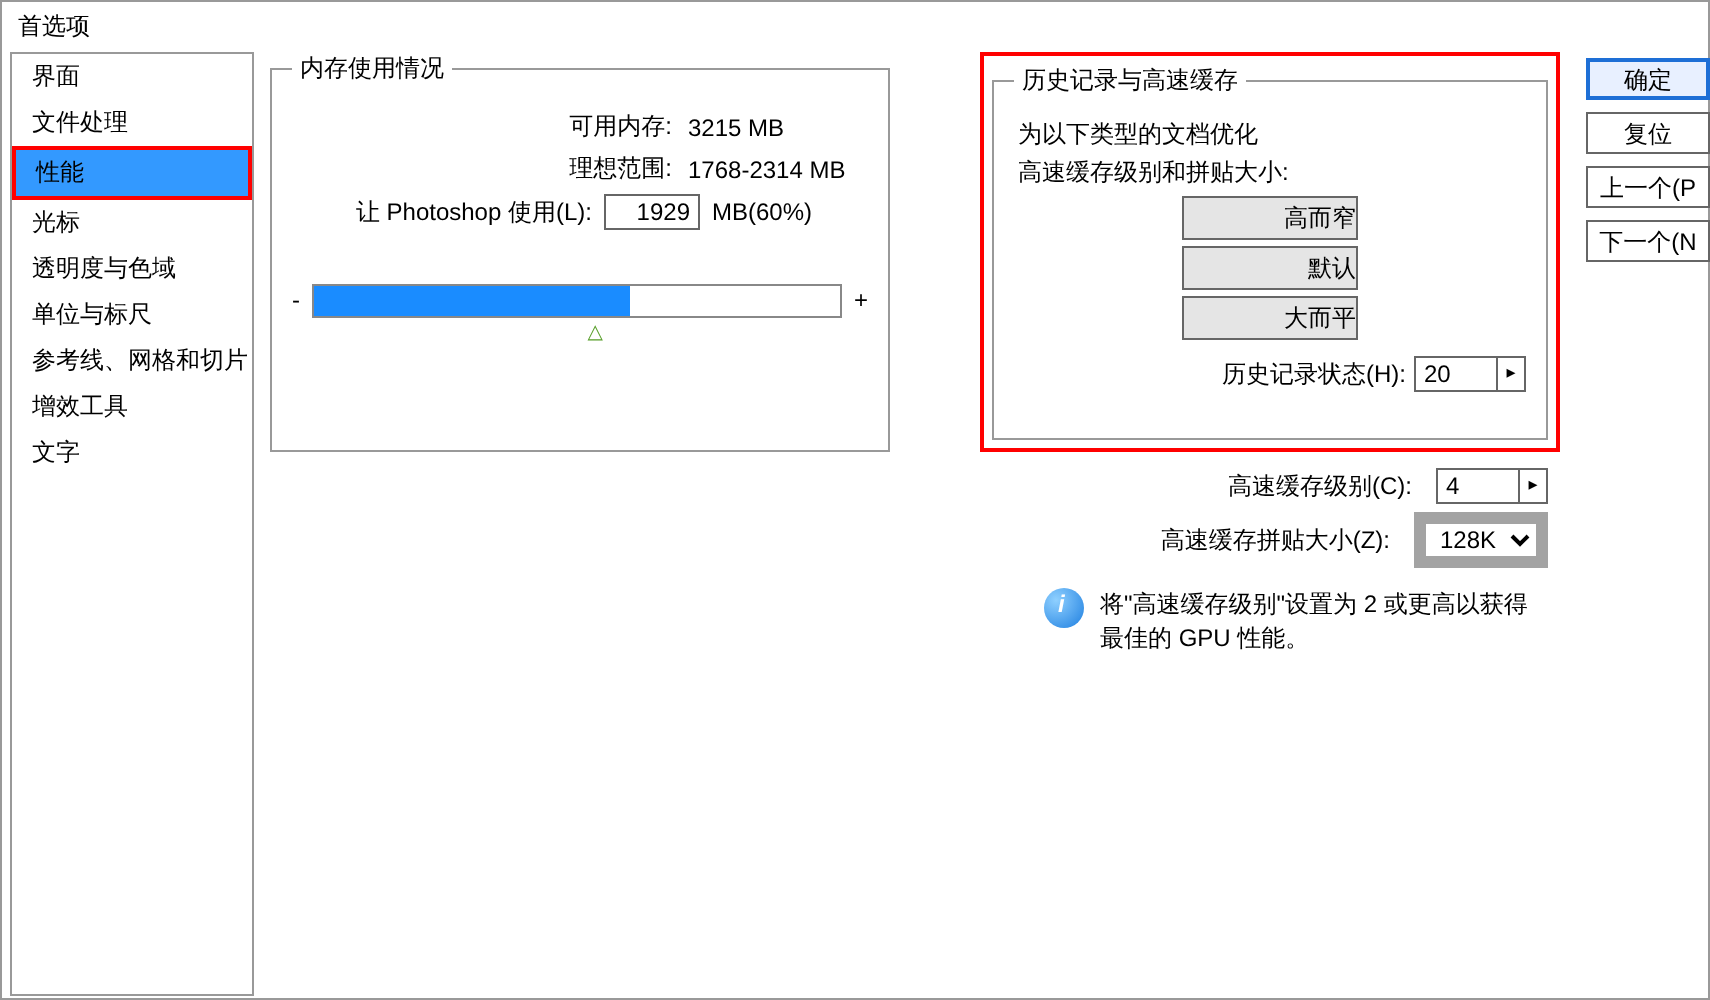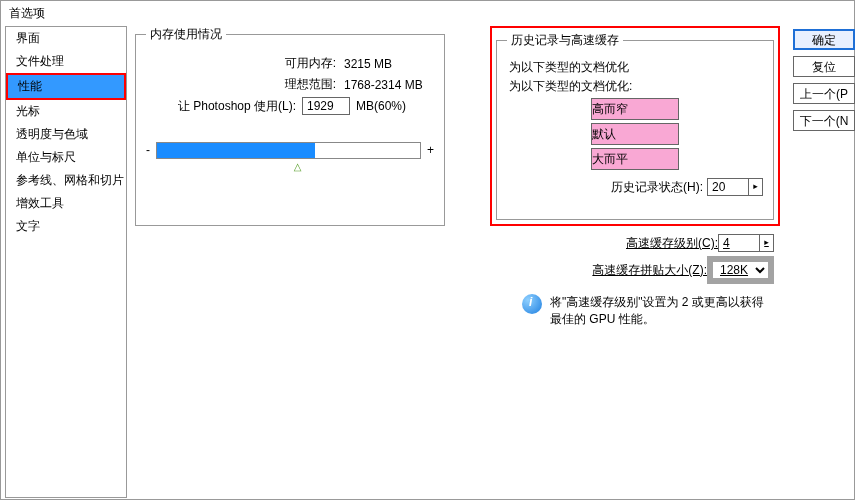--- a/index.html
+++ b/index.html
@@ -23,27 +23,27 @@
 .mem-val { margin-left: 8px; }
 .input-txt { border: 1px solid #666; padding: 1px 4px; font-size: 12px; width: 48px; text-align: left; }
 .slider-row { display: flex; align-items: center; margin-top: 20px; height: 30px;}
 .slider-minus { margin-right: 6px; }
 .slider-plus { margin-left: 6px; }
 .slider-track { flex:1; height: 17px; background: linear-gradient(to right, #1a8cff 0%, #1a8cff 60%, #fff 60%, #fff 100%); border: 1px solid #888; position: relative;}
 .slider-tick { position: absolute; bottom: -14px; left: 52%; font-size: 10px; color: #5aa02c;}
 .history-box { border: 2px solid #ff0000; position: absolute; right: 70px; top: 0; width: 290px; height: 200px; padding: 4px;}
 .history-box > fieldset { border: 1px solid #999; height: 100%;}
 .hs-sub { margin: 2px 0 2px 2px;}
-.mid-btn { display: block; width: 88px; height: 22px; border: 1px solid #666; background: #f9a8d4; font-size: 12px; text-align: left; line-height: 20px; margin: 3px auto;}
+.mid-btn { display: block; width: 88px; height: 22px; border: 1px solid #666; background: #e5e5e5; font-size: 12px; text-align: right; line-height: 20px; margin: 3px auto;}
 .hs-row { display: flex; align-items: center; justify-content: flex-end; margin-top: 8px; gap: 4px;}
 .stepper { display: inline-flex; align-items: center; }
 .stepper input { width: 42px; border: 1px solid #666; padding: 1px 4px; font-size: 12px; text-align: left;}
 .stepper .arrow { width: 15px; height: 18px; border: 1px solid #666; margin-left: -1px; text-align: center; line-height: 14px; font-size: 9px; cursor: pointer;}
 .below-history { position: absolute; right: 76px; top: 204px; width: 282px;}
-.bh-row { display: flex; align-items:center; justify-content: flex-end; gap: 0; margin: 4px 0; text-decoration: underline;}
+.bh-row { display: flex; align-items:center; justify-content: flex-end; gap: 12px; margin: 4px 0;}
 .select-box { border: 6px solid #a3a3a3; font-size: 12px; padding: 0px 3px; background: #fff;}
 .info-row { display: flex; gap:8px; margin-top:10px; align-items:flex-start; font-size: 12px; padding-left: 30px;}
 .info-icon { width: 20px; height: 20px; border-radius: 50%; background: radial-gradient(circle at 30% 30%, #8fd0ff, #1e7fe0); position: relative;}
 .info-icon::after { content: "i"; color: #fff; font-weight: bold; font-style: italic; position: absolute; left: 7px; top: 1px;}
 .fs-memory { width: 310px; height: 200px;}
 </style>
 </head>
 <body>
 
 <div class="dialog">
@@ -79,38 +79,38 @@
           <div class="mem-row">
             <span class="mem-lbl">可用内存:</span>
             <span class="mem-val">3215 MB</span>
           </div>
           <div class="mem-row">
             <span class="mem-lbl">理想范围:</span>
             <span class="mem-val">1768-2314 MB</span>
           </div>
           <div class="mem-row" style="margin-left:-70px;">
             <span style="width:150px; text-align:right;">让 Photoshop 使用(L):</span>
-            <input class="input-txt" style="margin: 0px 6px;" value="1929">
+            <input class="input-txt" style="margin: 0px 6px; text-align: right;" value="1929">
             <span>MB(60%)</span>
           </div>
         </div>
         <div class="slider-row">
           <span class="slider-minus">-</span>
           <div class="slider-track">
             <span class="slider-tick">△</span>
           </div>
           <span class="slider-plus">+</span>
         </div>
       </fieldset>
 
       <div class="history-box">
         <fieldset>
           <legend>历史记录与高速缓存</legend>
           <div class="hs-sub">为以下类型的文档优化</div>
-          <div class="hs-sub">为以下类型的文档优化:</div>
+          <div class="hs-sub">高速缓存级别和拼贴大小:</div>
           <button class="mid-btn">高而窄</button>
           <button class="mid-btn">默认</button>
           <button class="mid-btn">大而平</button>
           <div class="hs-row">
             <span>历史记录状态(H):</span>
             <span class="stepper">
               <input value="20" style="">
               <span class="arrow">▸</span>
             </span>
           </div>

